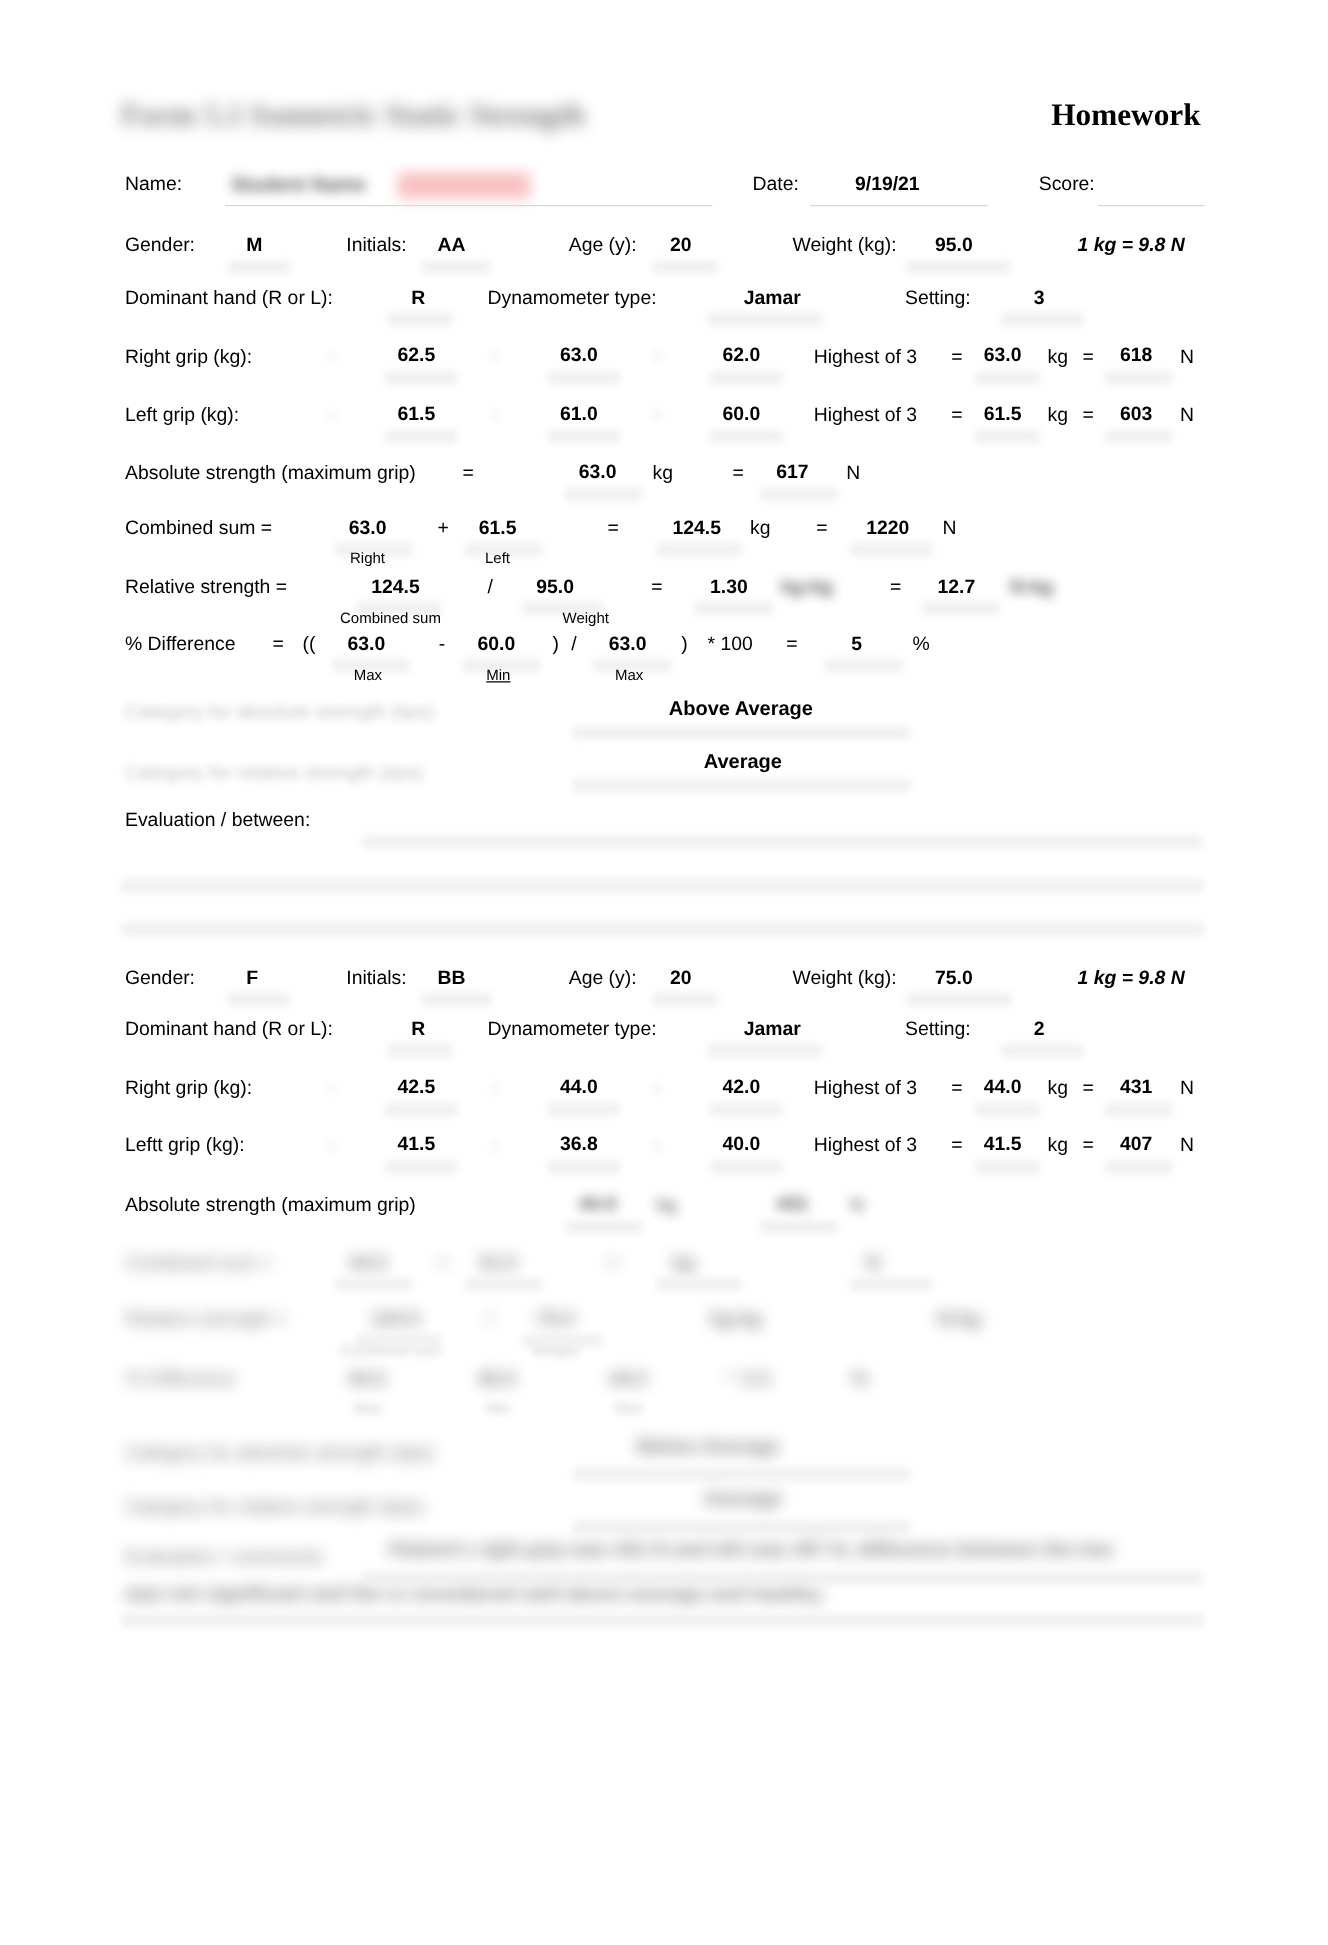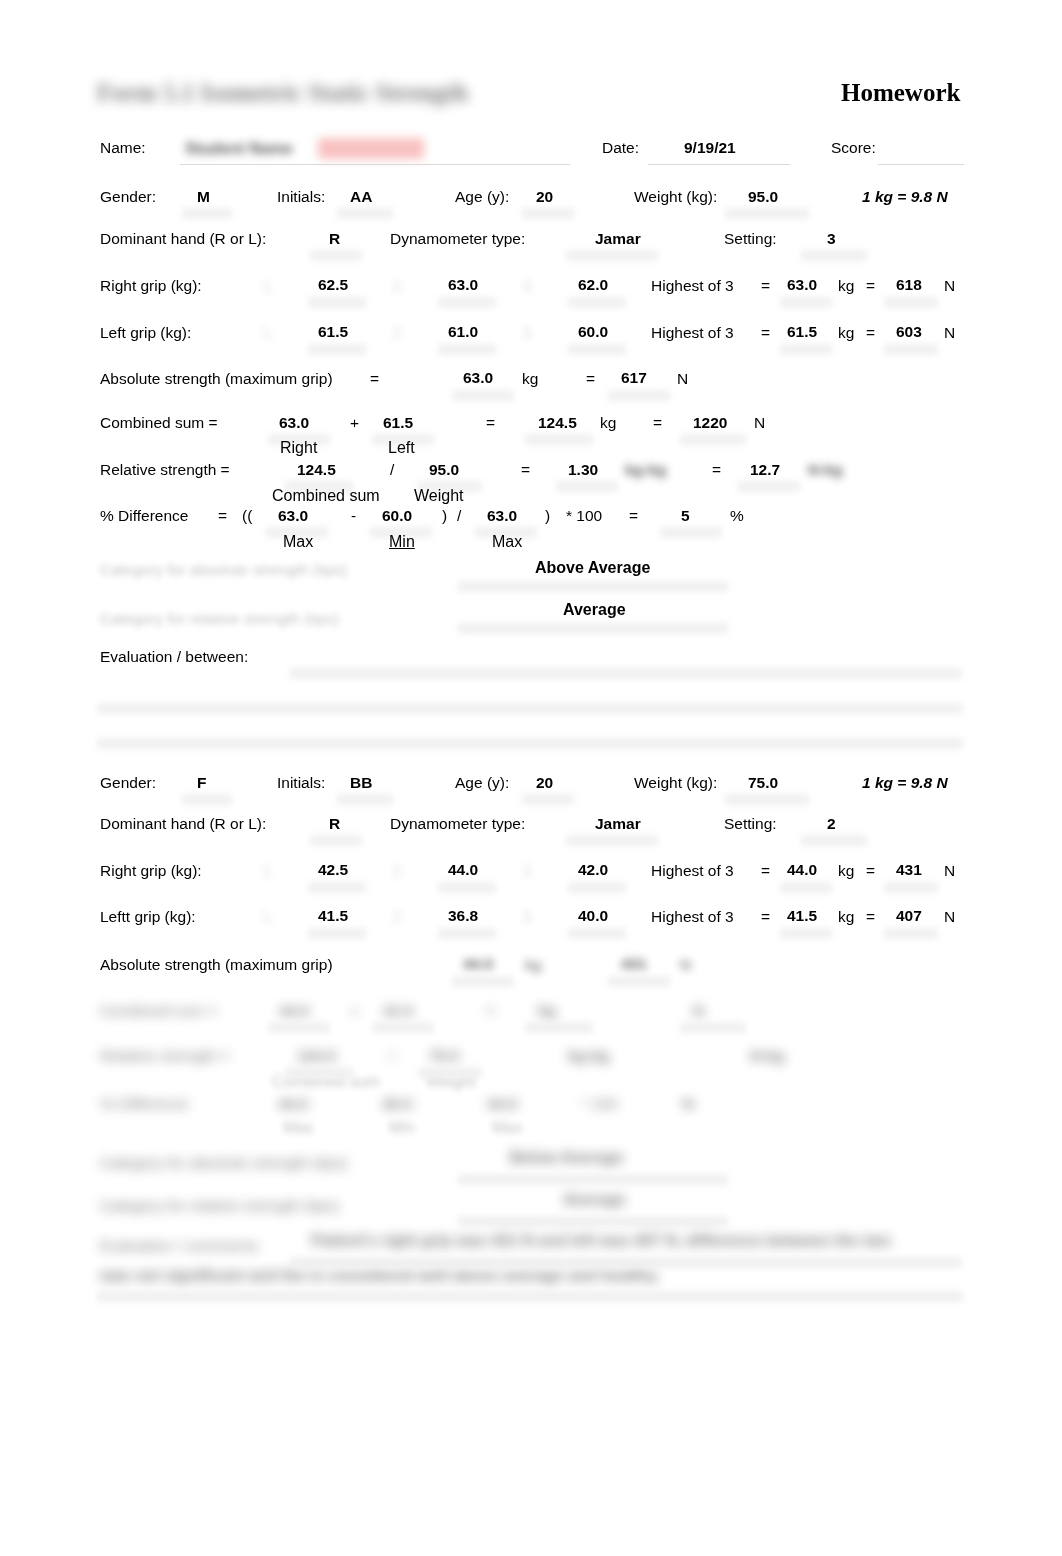--- a/index.html
+++ b/index.html
@@ -23,21 +23,21 @@
     height: 1556px;
   }
   
   .t {
     position: absolute;
     white-space: nowrap;
     line-height: 1;
   }
   .b { font-weight: bold; }
   .i { font-style: italic; font-weight: bold; }
-  .sm { font-size: 16px; }
+  .sm { font-size: 12px; }
   .serif-title {
     font-family: "Liberation Serif", serif;
     font-weight: bold;
     font-size: 25px;
   }
   
   .blur {
     position: absolute;
     color: #2b2b2b;
     white-space: nowrap;
@@ -190,21 +190,21 @@
   <div class="fillbox" style="left:680px; top:434px; width:66px; height:11px;"></div>
   <div class="t" style="left:754px; top:415px;">N</div>
 
   <div class="t" style="left:100px; top:462px;">Relative strength =</div>
   <div class="t b" style="left:297px; top:462px;">124.5</div>
   <div class="fillbox" style="left:285px; top:481px; width:68px; height:11px;"></div>
   <div class="t sm" style="left:272px; top:488px;">Combined sum</div>
   <div class="t" style="left:390px; top:462px;">/</div>
   <div class="t b" style="left:429px; top:462px;">95.0</div>
   <div class="fillbox" style="left:418px; top:481px; width:64px; height:11px;"></div>
-  <div class="t sm" style="left:414px; top:488px;">Weight</div>
+  <div class="t sm" style="left:450px; top:488px;">Weight</div>
   <div class="t" style="left:521px; top:462px;">=</div>
   <div class="t b" style="left:568px; top:462px;">1.30</div>
   <div class="fillbox" style="left:556px; top:481px; width:62px; height:11px;"></div>
   <div class="blur b" style="left:625px; top:462px;">kg-kg</div>
   <div class="t" style="left:712px; top:462px;">=</div>
   <div class="t b" style="left:750px; top:462px;">12.7</div>
   <div class="fillbox" style="left:738px; top:481px; width:62px; height:11px;"></div>
   <div class="blur b" style="left:808px; top:462px;">N-kg</div>
 
   <div class="t" style="left:100px; top:508px;">% Difference</div>

